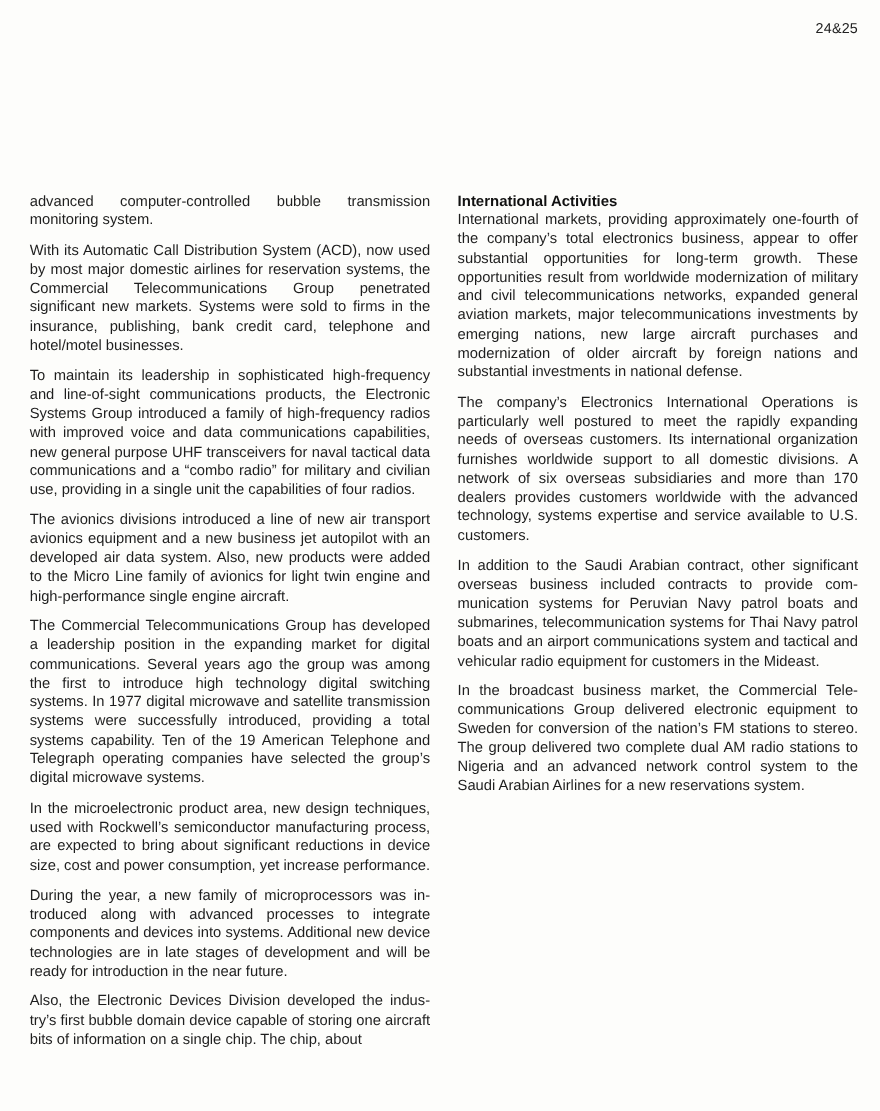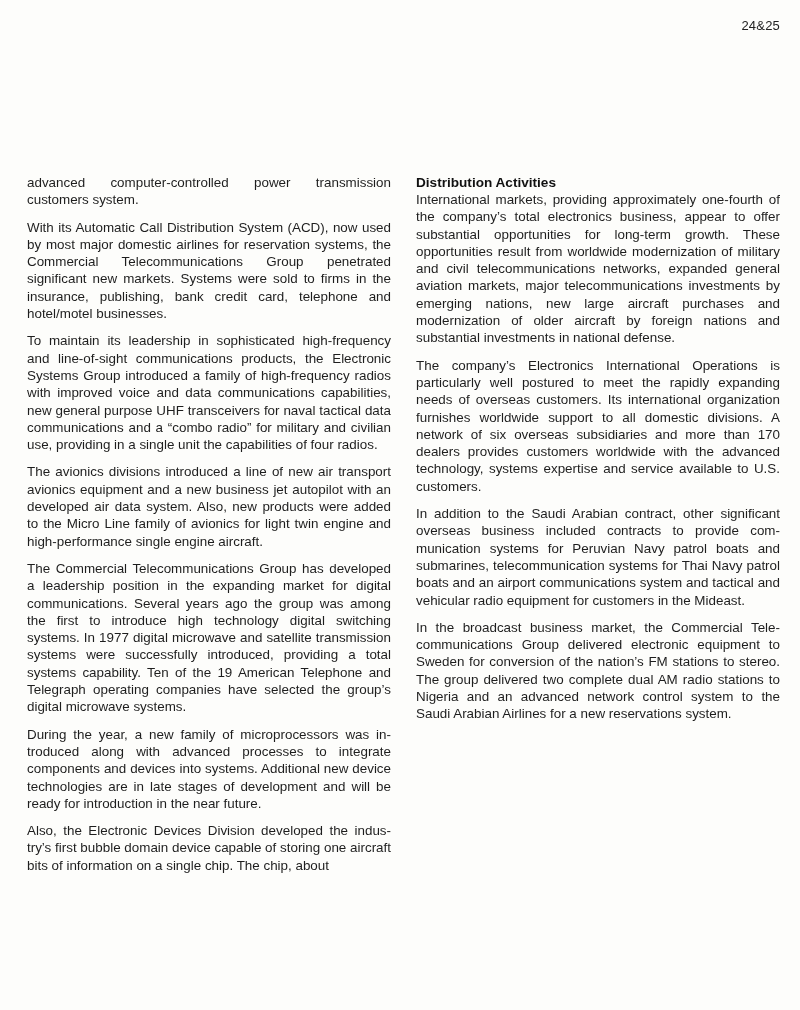--- a/index.html
+++ b/index.html
@@ -52,28 +52,29 @@
   .column h2 + p {
     margin-top: 0;
   }
 </style>
 </head>
 <body>
 
 <div class="page-number">24&amp;25</div>
 
 <div class="column col-left">
-  <p>advanced computer-controlled power transmission customers system.</p>
+  <p>advanced computer-controlled bubble transmission monitoring system.</p>
   <p>With its Automatic Call Distribution System (ACD), now used by most major domestic airlines for reservation sys­tems, the Commercial Telecommunications Group pene­trated significant new markets. Systems were sold to firms in the insurance, publishing, bank credit card, telephone and hotel/motel businesses.</p>
   <p>To maintain its leadership in sophisticated high-fre­quency and line-of-sight communications products, the Electronic Systems Group introduced a family of high-frequency radios with improved voice and data communi­cations capabilities, new general purpose UHF transceiv­ers for naval tactical data communications and a “combo radio” for military and civilian use, providing in a single unit the capabilities of four radios.</p>
   <p>The avionics divisions introduced a line of new air trans­port avionics equipment and a new business jet autopilot with an developed air data system. Also, new products were added to the Micro Line family of avionics for light twin engine and high-performance single engine aircraft.</p>
   <p>The Commercial Telecommunications Group has devel­oped a leadership position in the expanding market for digital communications. Several years ago the group was among the first to introduce high technology digital switch­ing systems. In 1977 digital microwave and satellite transmission systems were successfully introduced, pro­viding a total systems capability. Ten of the 19 American Telephone and Telegraph operating companies have selected the group’s digital microwave systems.</p>
+  <p>In the microelectronic product area, new design techniques, used with Rockwell’s semiconductor manu­facturing process, are expected to bring about significant reductions in device size, cost and power consumption, yet increase performance.</p>
   <p>During the year, a new family of microprocessors was in­troduced along with advanced processes to integrate components and devices into systems. Additional new device technologies are in late stages of development and will be ready for introduction in the near future.</p>
   <p>Also, the Electronic Devices Division developed the indus­try’s first bubble domain device capable of storing one aircraft bits of information on a single chip. The chip, about</p>
 </div>
 
 <div class="column col-right">
-  <h2>Distribution Activities</h2>
+  <h2>International Activities</h2>
   <p>International markets, providing approximately one-fourth of the company’s total electronics business, appear to offer substantial opportunities for long-term growth. These opportunities result from worldwide modernization of mili­tary and civil telecommunications networks, expanded general aviation markets, major telecommunications in­vestments by emerging nations, new large aircraft pur­chases and modernization of older aircraft by foreign nations and substantial investments in national defense.</p>
   <p>The company’s Electronics International Operations is particularly well postured to meet the rapidly expanding needs of overseas customers. Its international organiza­tion furnishes worldwide support to all domestic divisions. A network of six overseas subsidiaries and more than 170 dealers provides customers worldwide with the advanced technology, systems expertise and service available to U.S. customers.</p>
   <p>In addition to the Saudi Arabian contract, other significant overseas business included contracts to provide com­munication systems for Peruvian Navy patrol boats and submarines, telecommunication systems for Thai Navy patrol boats and an airport communications system and tactical and vehicular radio equipment for customers in the Mideast.</p>
   <p>In the broadcast business market, the Commercial Tele­communications Group delivered electronic equipment to Sweden for conversion of the nation’s FM stations to stereo. The group delivered two complete dual AM radio stations to Nigeria and an advanced network control system to the Saudi Arabian Airlines for a new reservations system.</p>
 </div>
 
 </body></html>

